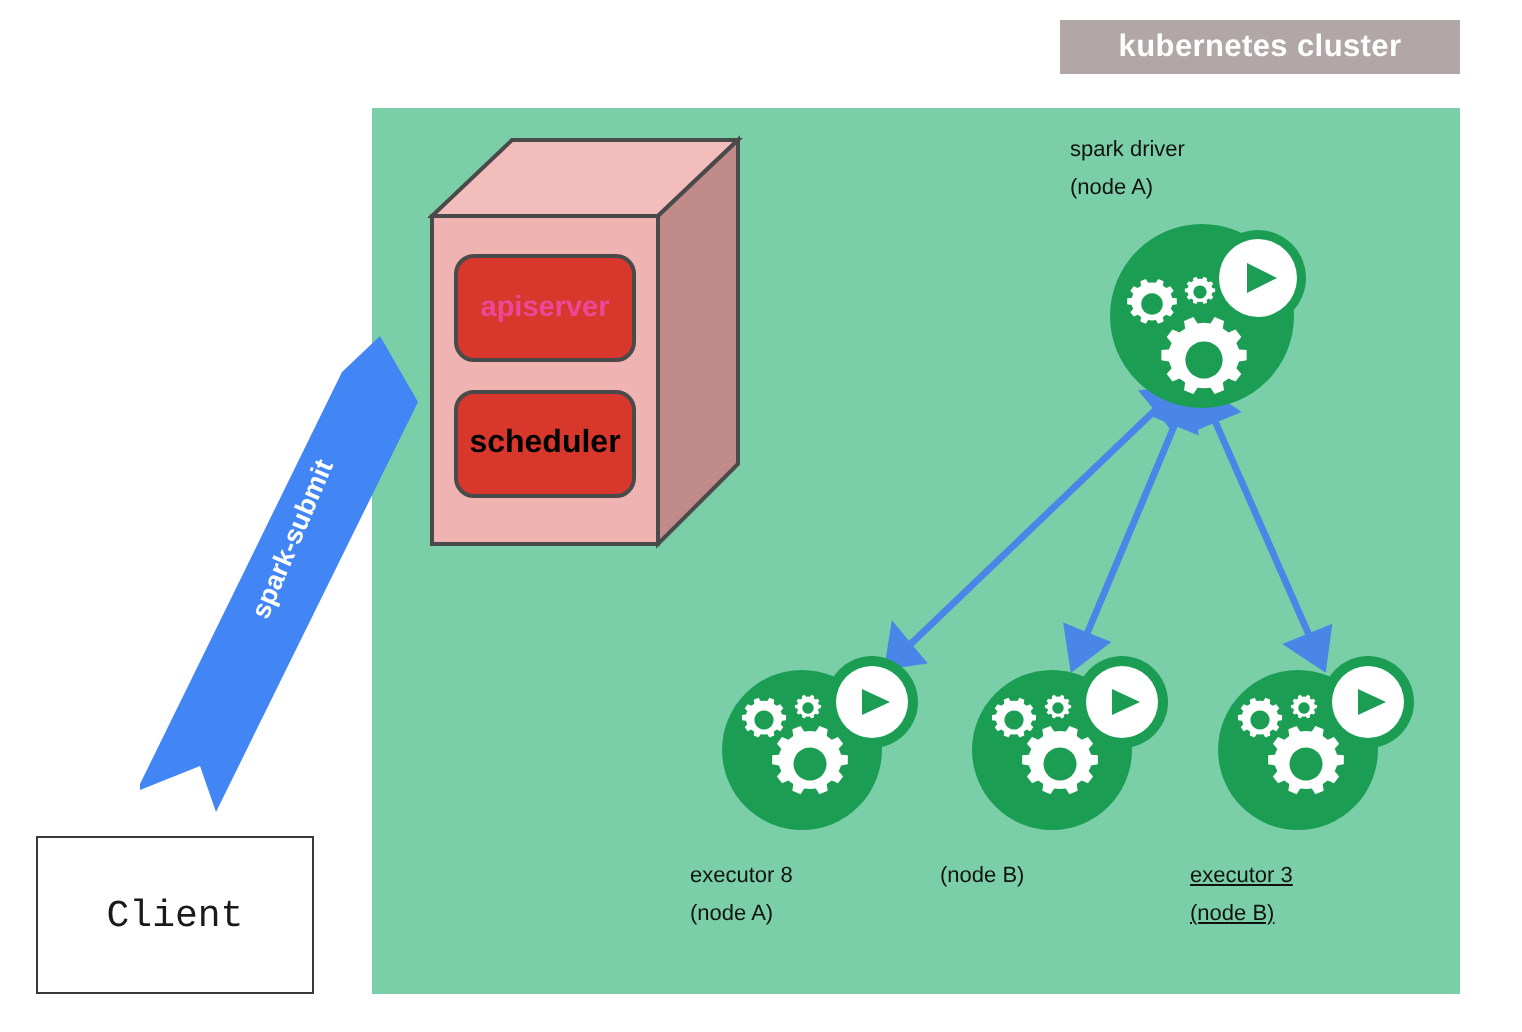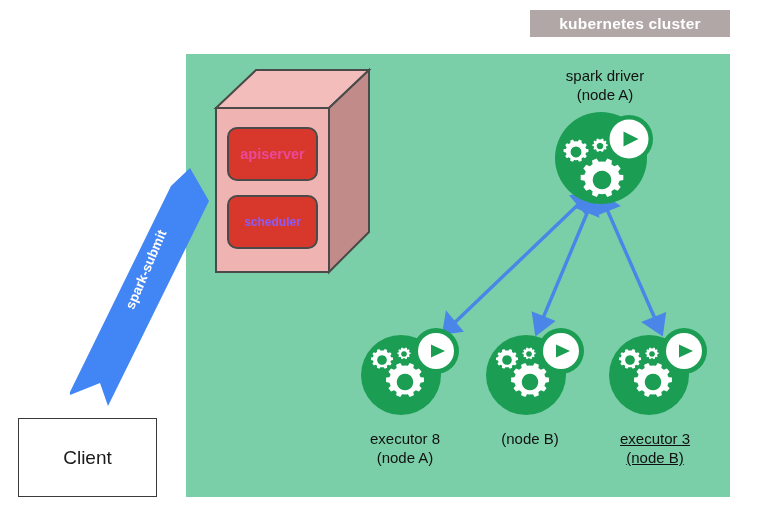--- a/index.html
+++ b/index.html
@@ -57,38 +57,39 @@
     width: 139px;
     height: 79px;
     background: #ffffff;
     border: 1px solid #3a3a3a;
     box-sizing: border-box;
     display: flex;
     align-items: center;
     justify-content: center;
     color: #1a1a1a;
     font-size: 19px;
+    font-family: Liberation Mono, monospace;
   }
 
   
   #vec {
     position: absolute;
     left: 0; top: 0;
     width: 761px;
     height: 516px;
     pointer-events: none;
   }
 
   
   .node-label {
     position: absolute;
     color: #111111;
-    font-size: 15px;
+    font-size: 11px;
     line-height: 19px;
-    text-align: center;
+    text-align: left;
     white-space: nowrap;
   }
 
   .lbl-driver   { left: 535px; top: 66px;  width: 140px; }
   .lbl-exec1    { left: 345px; top: 429px; width: 120px; }
   .lbl-exec2    { left: 470px; top: 429px; width: 120px; }
   .lbl-exec3    { left: 595px; top: 429px; width: 120px; text-decoration: underline; }
 
   .submit-text {
     position: absolute;
@@ -219,21 +220,21 @@
     </g>
 
   </svg>
 
   <div style="position:absolute;left:228px;top:128px;width:89px;height:52px;
               display:flex;align-items:center;justify-content:center;
               color:#ec4899;font-size:14.5px;font-weight:bold;">apiserver</div>
 
   <div style="position:absolute;left:228px;top:196px;width:89px;height:52px;
               display:flex;align-items:center;justify-content:center;
-              color:#8b5cf6;font-size:12px;font-weight:bold;">scheduler</div>
+              color:#000000;font-size:16px;font-weight:bold;">scheduler</div>
 
   <div class="submit-text">spark-submit</div>
 
   <div class="node-label lbl-driver">
     <div>spark driver</div>
     <div>(node A)</div>
   </div>
 
   <div class="node-label lbl-exec1">
     <div>executor 8</div>

